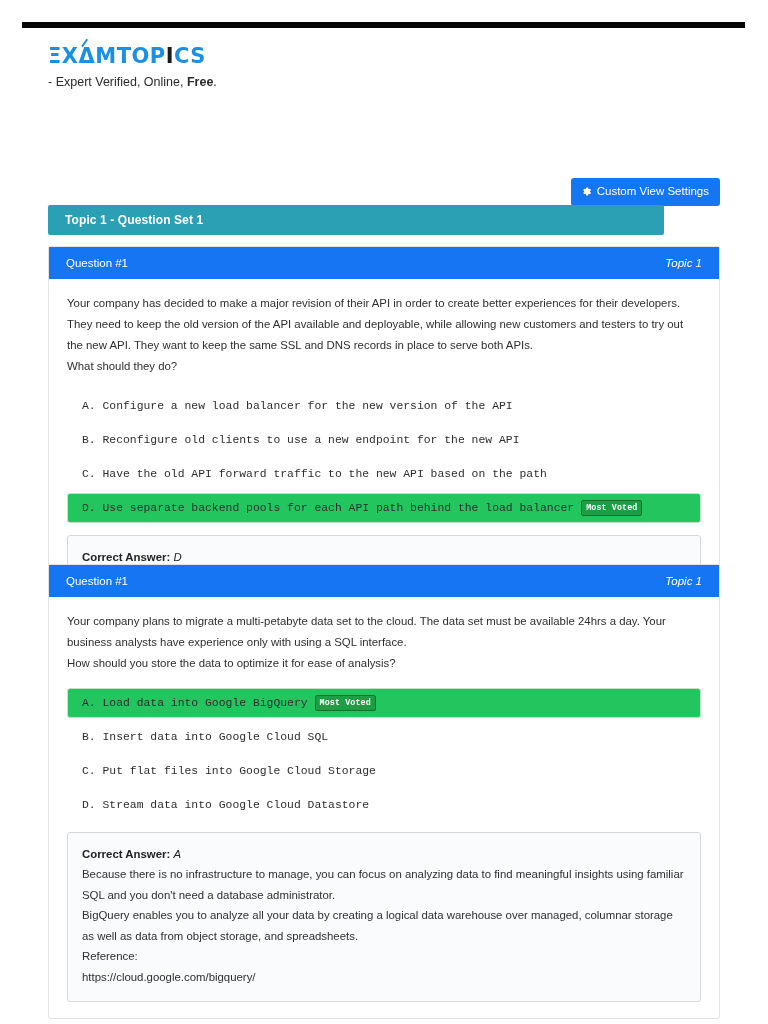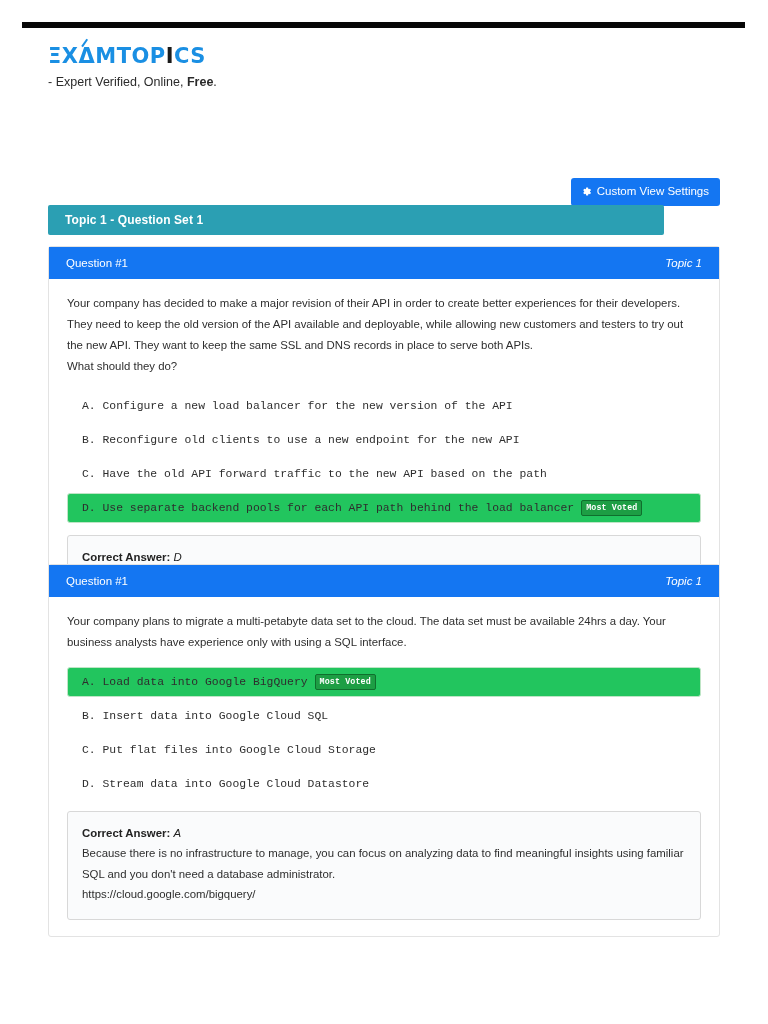--- a/index.html
+++ b/index.html
@@ -260,20 +260,21 @@
   </div>
 
   <div class="qcard q2">
     <div class="qhead">
       <span class="qnum">Question #1</span>
       <span class="qtopic">Topic 1</span>
     </div>
     <div class="qbody">
       <div class="qtext">
         <span>Your company plans to migrate a multi-petabyte data set to the cloud. The data set must be available 24hrs a day. Your business analysts have experience only with using a SQL interface.</span>
+        <span class="line2">How should you store the data to optimize it for ease of analysis?</span>
       </div>
 
       <ul class="choices">
         <li class="choice voted">
           <span>A. Load data into Google BigQuery</span>
           <span class="badge">Most Voted</span>
         </li>
         <li class="choice">
           <span>B. Insert data into Google Cloud SQL</span>
         </li>
@@ -285,20 +286,22 @@
         </li>
       </ul>
 
       <div class="answer-box">
         <div class="ans-line">
           <span class="lab">Correct Answer:</span>
           <span class="val">A</span>
         </div>
         <div class="expl">
           <p>Because there is no infrastructure to manage, you can focus on analyzing data to find meaningful insights using familiar SQL and you don't need a database administrator.</p>
+          <p>BigQuery enables you to analyze all your data by creating a logical data warehouse over managed, columnar storage as well as data from object storage, and spreadsheets.</p>
+          <p>Reference:</p>
           <p>https://cloud.google.com/bigquery/</p>
         </div>
 
       </div>
     </div>
   </div>
 
 </div>
 
 </body></html>

